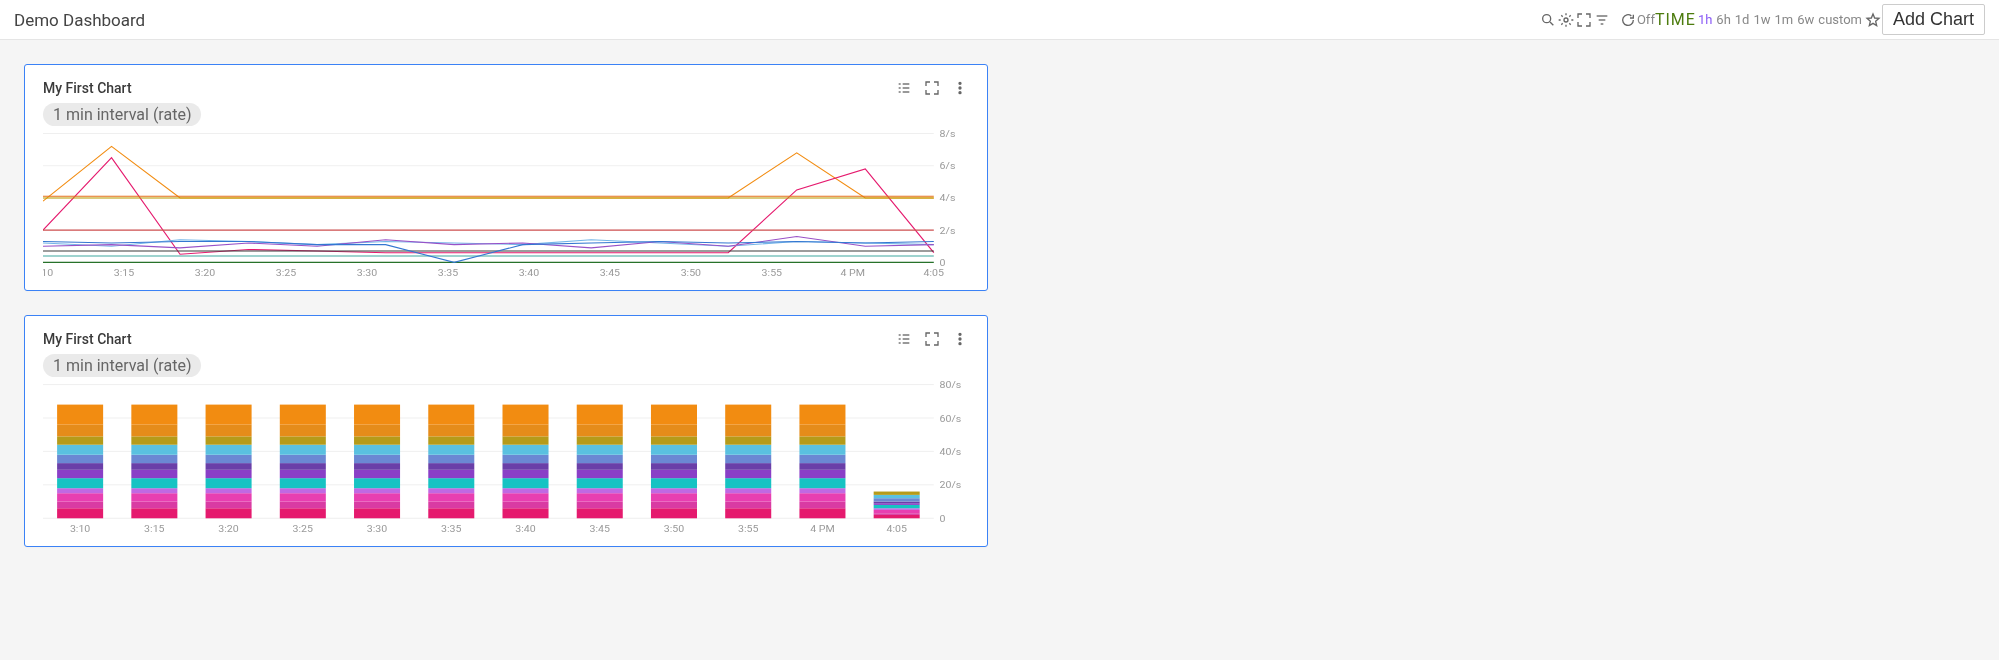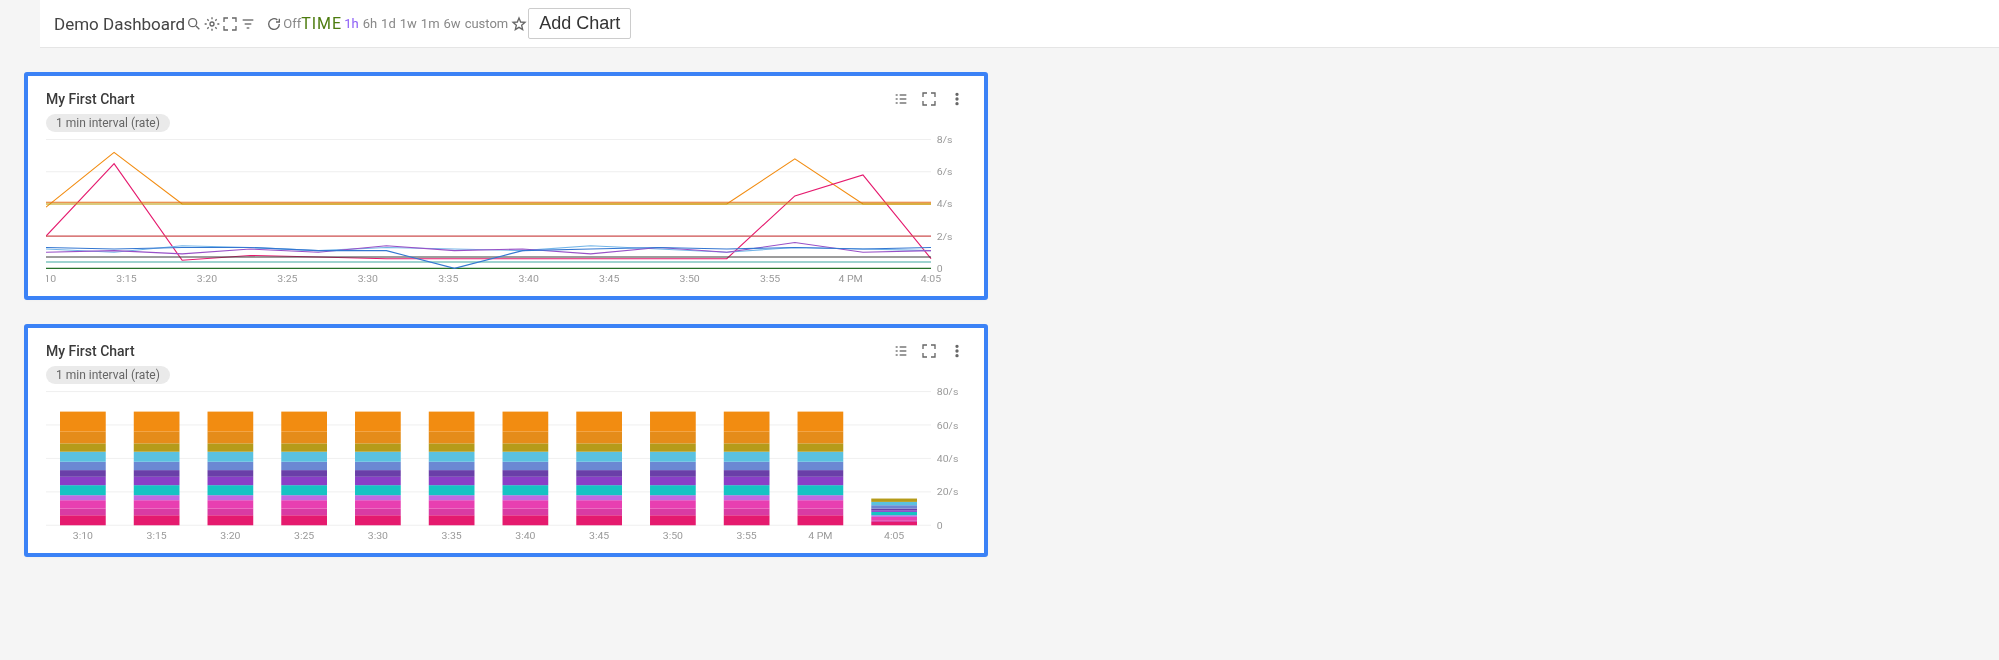--- a/index.html
+++ b/index.html
@@ -1,41 +1,41 @@
 <!DOCTYPE html>
 <html><head>
 <meta charset="utf-8">
 <style>
 * { box-sizing: border-box; margin: 0; padding: 0; }
 html, body { width: 1999px; height: 660px; font-family: -apple-system, "Segoe UI", Roboto, Arial, sans-serif; background: #f5f5f5; color: #222; }
-.topbar { display: flex; align-items: center; justify-content: flex-start; height: 48px; background: #fff; border-bottom: 1px solid #e5e5e5; padding: 0 14px; margin-left: 40px; }
+.topbar { display: flex; align-items: center; justify-content: space-between; height: 40px; background: #fff; border-bottom: 1px solid #e5e5e5; padding: 0 14px; }
 .topbar-title { font-size: 17px; color: #444; }
 .topbar-right { display: flex; align-items: center; gap: 0; font-size: 13px; color: #888; }
 .topbar-right .icon-btn { width: 18px; height: 18px; display: inline-flex; align-items: center; justify-content: center; color: #666; cursor: pointer; }
 .topbar-right .icon-btn svg { width: 16px; height: 16px; stroke: #666; stroke-width: 2; fill: none; }
 .topbar-right .time-label { font-size: 16px; color: #4d7c0f; letter-spacing: 1px; }
 .topbar-right .time-btn { font-size: 13px; color: #888; cursor: pointer; padding: 0 2px; }
 .topbar-right .time-btn.active { color: #8b5cf6; }
 .topbar-right .off-label { color: #888; font-size: 13px; }
 .add-chart-btn { border: 1px solid #ccc; background: #fff; padding: 4px 10px; font-size: 18px; color: #333; cursor: pointer; border-radius: 2px; }
 
 .body-area { padding: 24px 24px; display: grid; grid-template-columns: 1fr 1fr; gap: 24px; align-items: start; }
 .col { display: flex; flex-direction: column; gap: 24px; }
 
-.card { background: #fff; border: 4px solid #3b82f6; border-radius: 3px; padding: 14px 18px 10px 18px; box-shadow: 0 1px 2px rgba(0,0,0,0.02); }
+.card { background: #fff; border: 1px solid #3b82f6; border-radius: 3px; padding: 14px 18px 10px 18px; box-shadow: 0 1px 2px rgba(0,0,0,0.02); }
 .text-card { padding: 22px 22px; }
 .text-card .hello { font-size: 14px; color: #333; }
 
 .card-head { display: flex; align-items: center; justify-content: space-between; }
 .card-title { font-size: 14px; color: #3b3b3b; font-weight: 500; }
 .card-actions { display: flex; gap: 10px; align-items: center; }
 .card-actions .ic { width: 18px; height: 18px; cursor: pointer; display: inline-flex; align-items: center; justify-content: center; color: #666; }
 .card-actions .ic svg { width: 16px; height: 16px; stroke: #666; stroke-width: 2; fill: none; }
 
-.pill { display: inline-block; background: #eaeaea; color: #666; font-size: 12px; border-radius: 12px; padding: 2px 10px; margin-top: 6px; }
+.pill { display: inline-block; background: #eaeaea; color: #666; font-size: 16px; border-radius: 12px; padding: 2px 10px; margin-top: 6px; }
 
 .plot-wrap { position: relative; margin-top: 4px; }
 .plot { width: 100%; height: 150px; display: block; }
 .plot.tall { height: 155px; }
 </style>
 </head>
 <body>
 
 <div class="topbar">
   <div class="topbar-title">Demo Dashboard</div>

